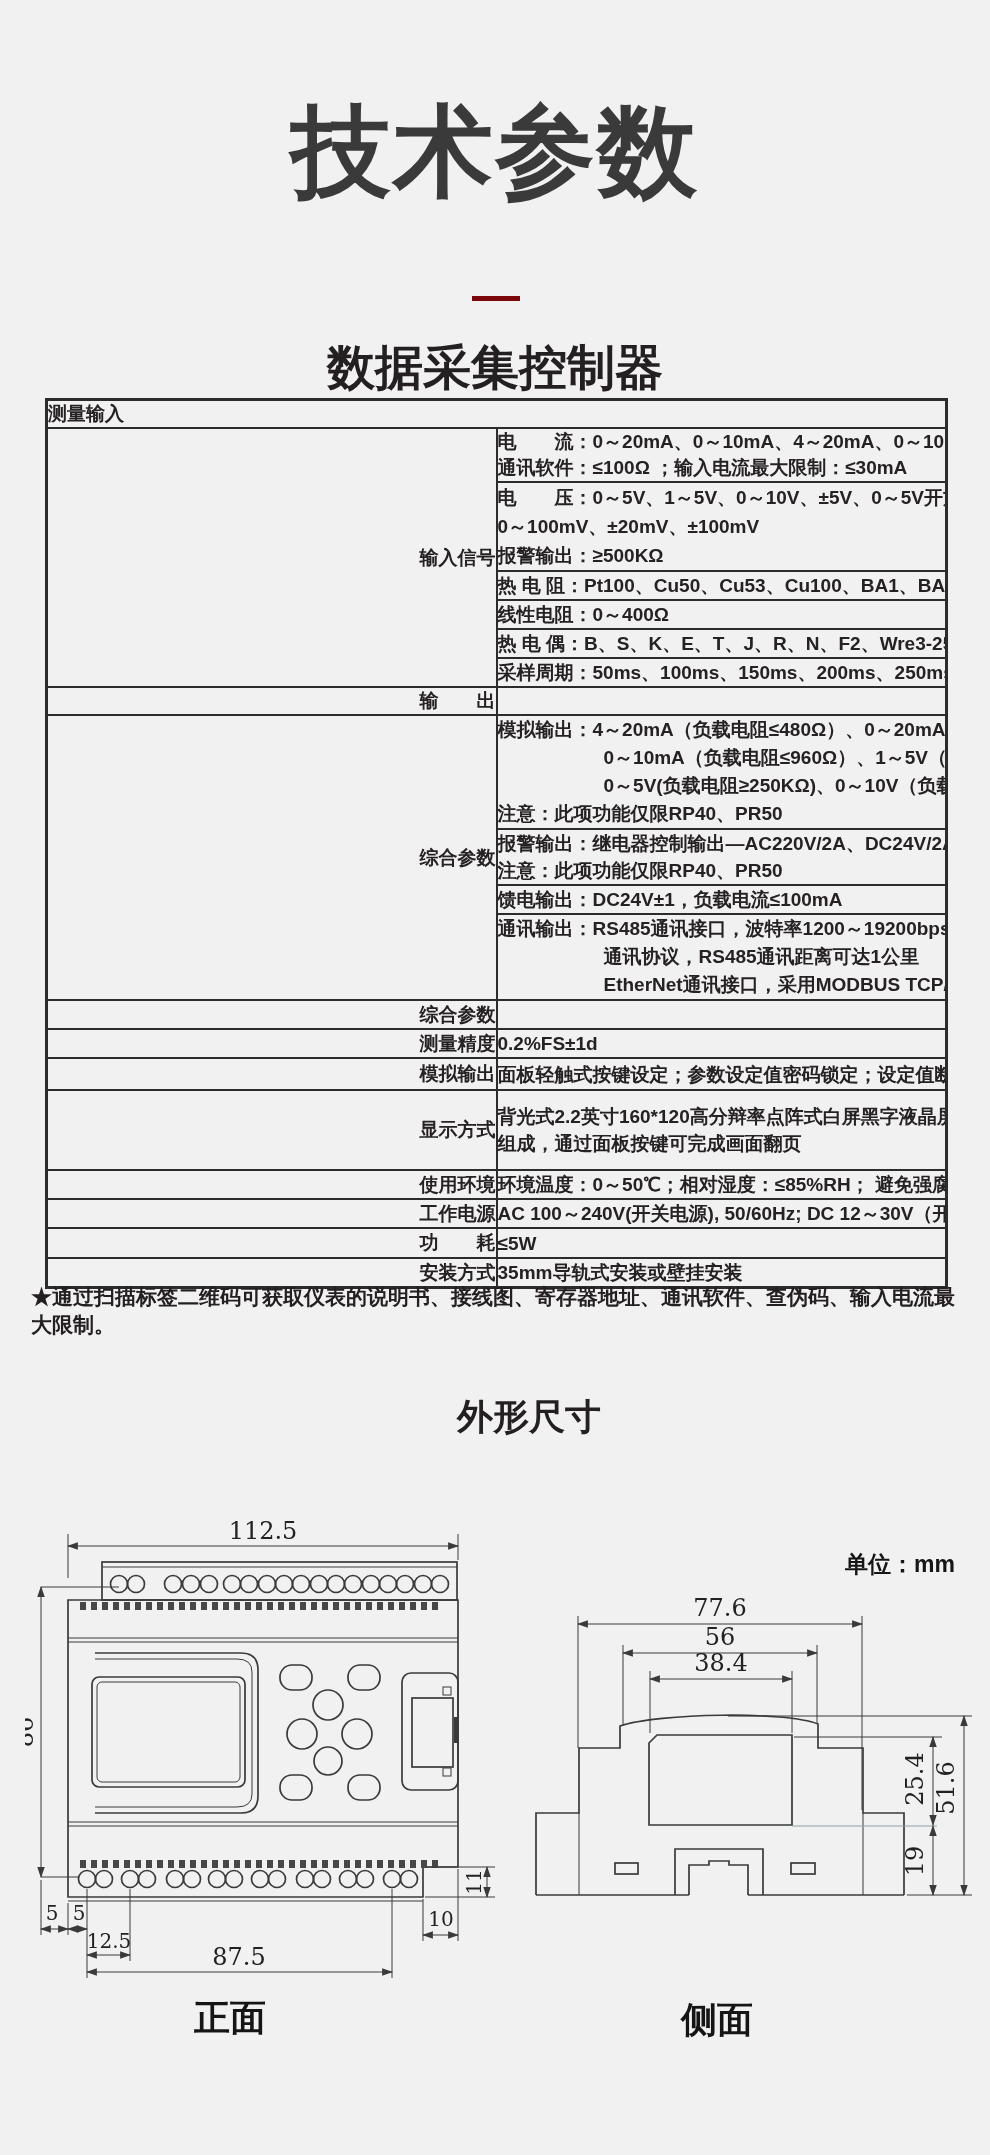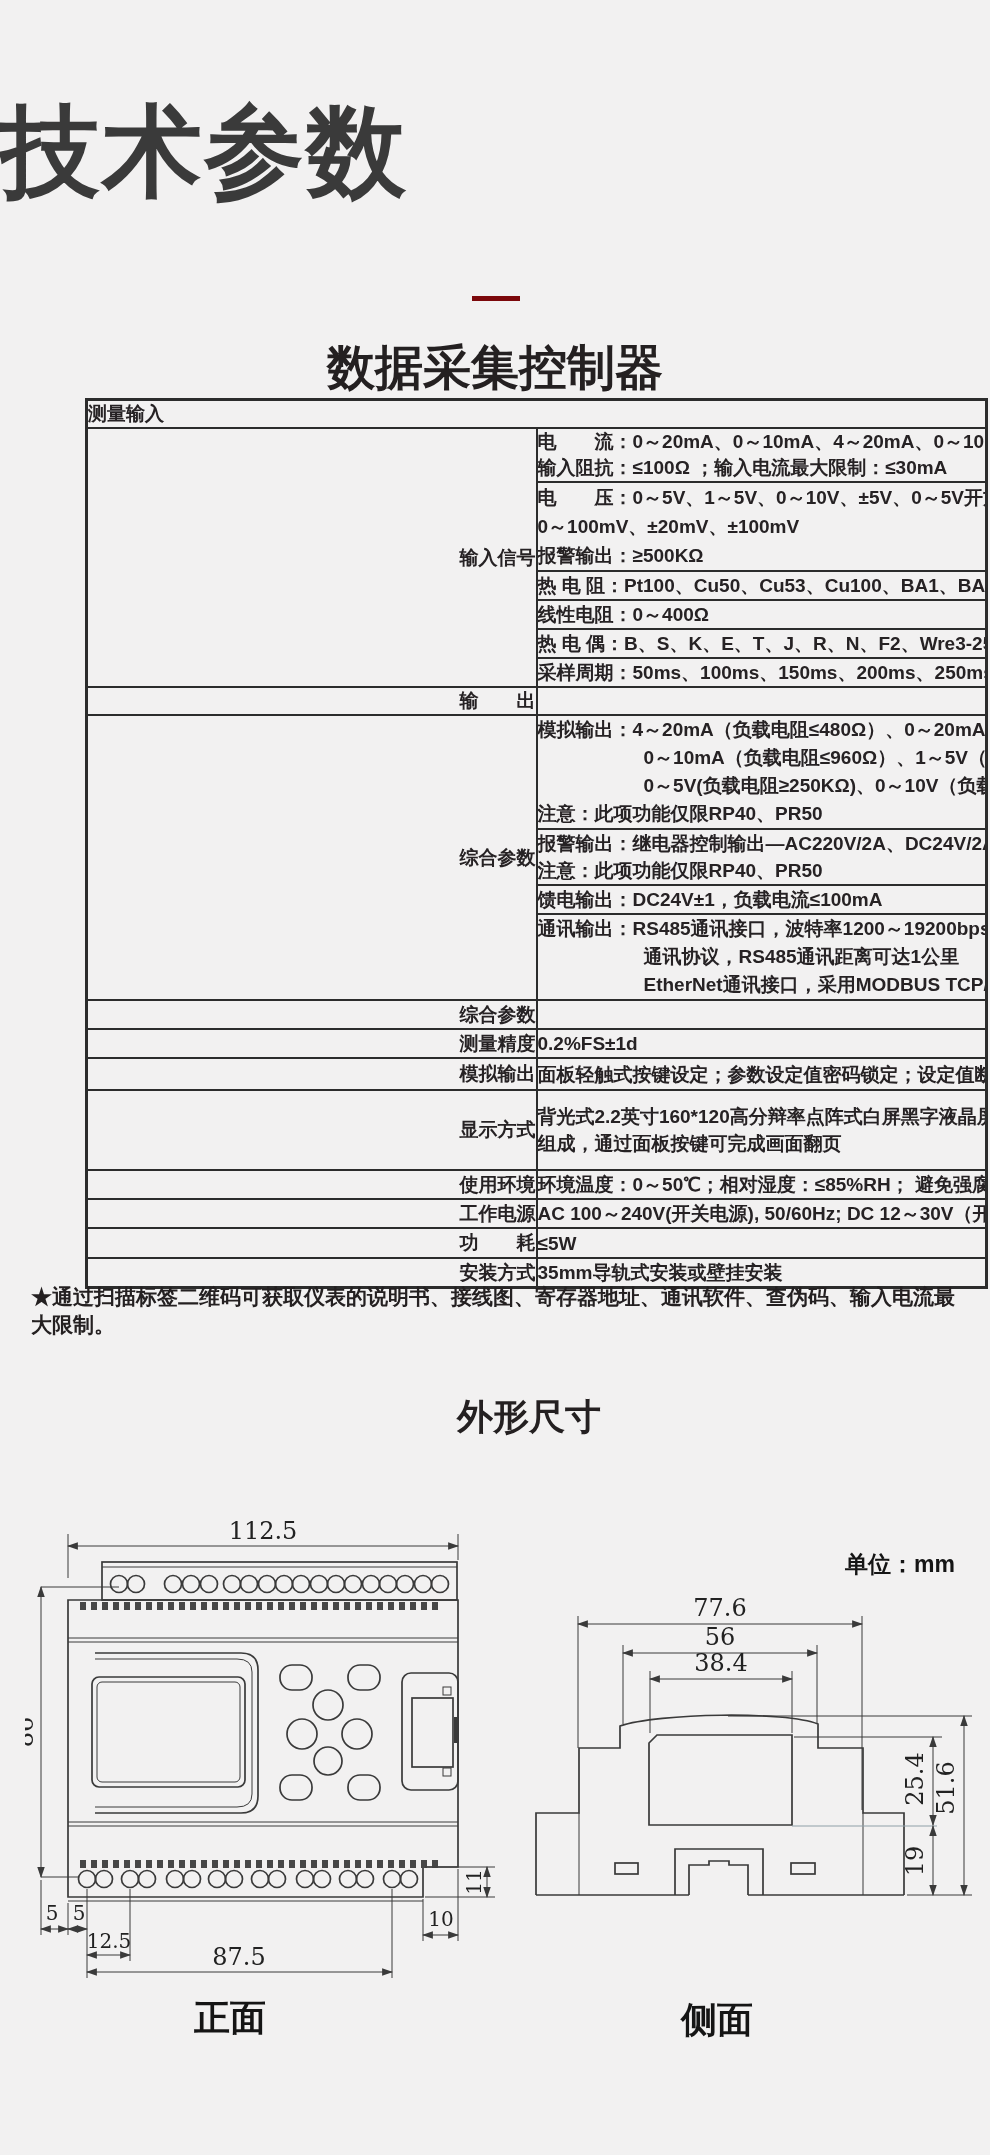--- a/index.html
+++ b/index.html
@@ -1,29 +1,29 @@
 <!DOCTYPE html>
 <html><head>
 <meta charset="utf-8">
 <style>
   html,body{margin:0;padding:0;}
   body{width:990px;height:2155px;position:relative;background:#f2f1f1;
        font-family:"Liberation Sans",sans-serif;color:#262224;}
   .abs{position:absolute;}
 
   
-  #main-title{left:0;top:96px;width:990px;font-size:100px;font-weight:900;
+  #main-title{left:0;top:96px;width:990px;text-align:center;font-size:100px;font-weight:900;
               letter-spacing:2px;color:#3a3a3a;line-height:110px;}
   #title-dash{left:472px;top:296px;width:48px;height:5px;}
   #subtitle{left:0;top:336px;width:990px;text-align:center;font-size:48px;font-weight:bold;color:#242021;}
   #section2-title{left:0;top:1393px;width:990px;text-align:center;font-size:36px;font-weight:bold;color:#242021;margin-left:34px;}
   #footnote{left:31px;top:1283px;width:940px;font-size:21px;font-weight:bold;color:#242021;}
 
   
-  #spec-wrap{left:45px;top:398px;width:726px;margin-left:40px;}
+  #spec-wrap{left:45px;top:398px;width:726px;}
   table.spec{border-collapse:collapse;width:903px;table-layout:fixed;
              font-size:19px;font-weight:bold;color:#262224;}
   table.spec td{border:2px solid #2c2c2c;padding:0;vertical-align:middle;overflow:hidden;}
   table.spec{border:3px solid #2c2c2c;}
   td.lbl{width:121px;padding-left:10px;text-align:right;}
   td.sec{padding-left:10px;}
   td.val{padding-left:11px;}
   td.top{vertical-align:top;padding-top:12px;}
   .val div{line-height:27px;white-space:nowrap;}
   .lh26 div{line-height:26px;} .lh29 div{line-height:29px;}
@@ -50,21 +50,21 @@
 <div class="abs" id="spec-wrap">
 <table class="spec">
   <tbody>
         <tr style="height:27px">
     <td colspan="2" class="sec">测量输入</td>
   </tr>
   <tr style="height:52px">
     <td rowspan="6" class="lbl top">输入信号</td>
     <td class="val lh26">
       <div>电　　流：0～20mA、0～10mA、4～20mA、0～10mA开方、4～20mA开方</div>
-      <div>输入阻抗：≤100Ω ；输入电流最大限制：≤30mA</div>
+      <div>通讯软件：≤100Ω ；输入电流最大限制：≤30mA</div>
     </td>
   </tr>
   <tr style="height:88px">
     <td class="val lh29">
       <div>电　　压：0～5V、1～5V、0～10V、±5V、0～5V开方、1～5V开方、0～20 mV、</div>
       <div>0～100mV、±20mV、±100mV</div>
       <div>报警输出：≥500KΩ</div>
     </td>
   </tr>
   <tr style="height:26px">

